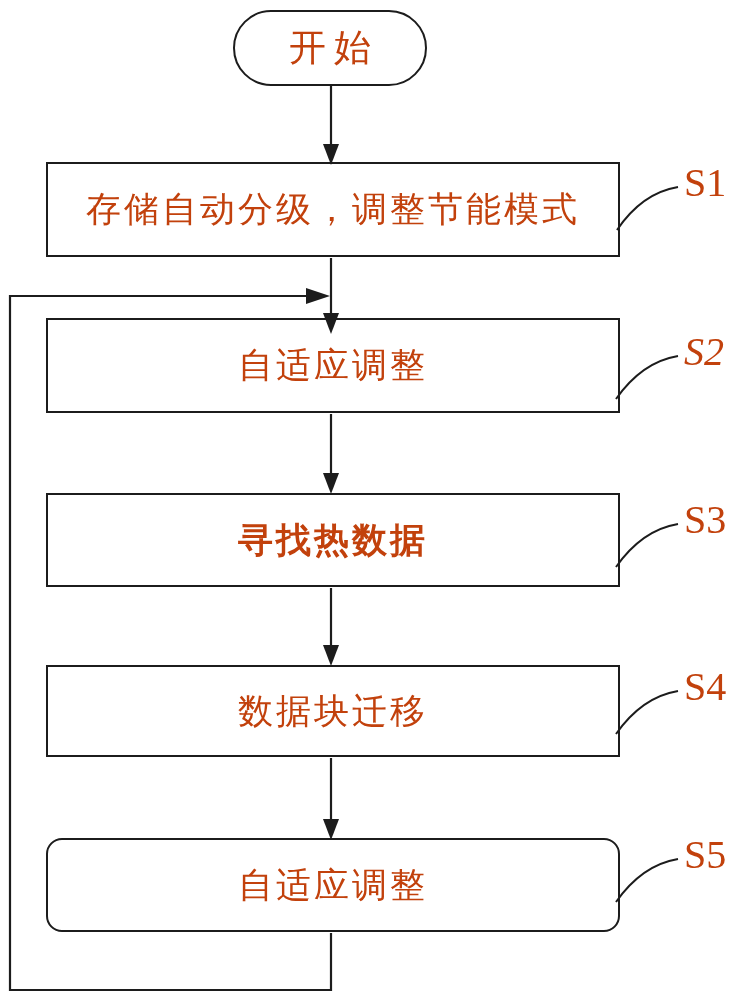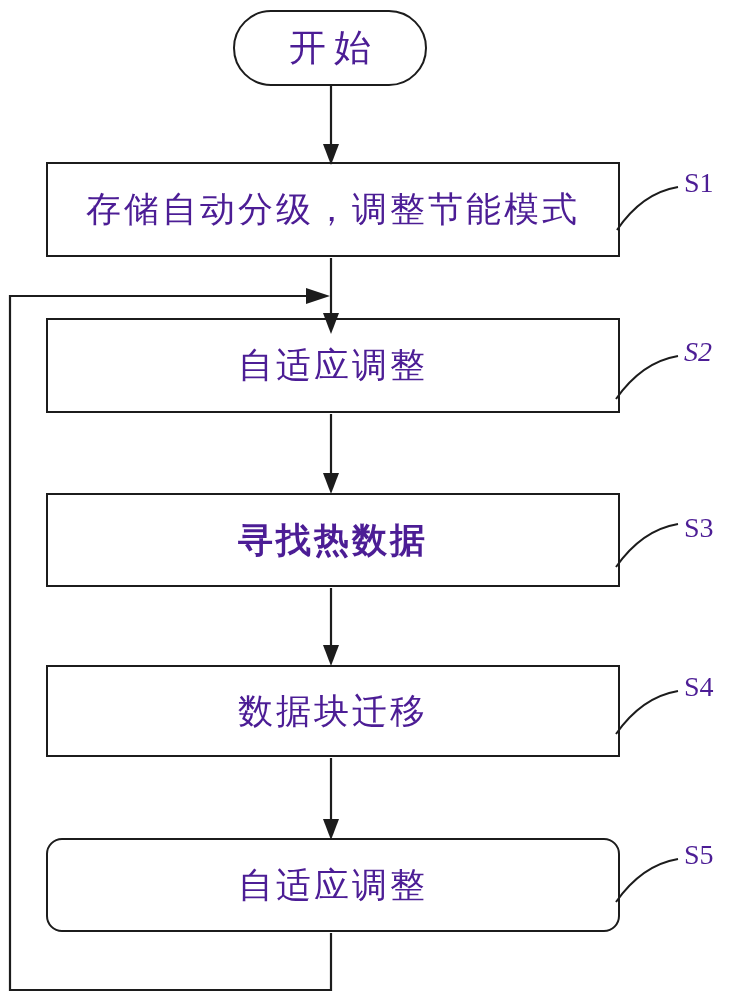--- a/index.html
+++ b/index.html
@@ -2,21 +2,21 @@
 <html><head>
 <meta charset="utf-8">
 <style>
   html, body { margin: 0; padding: 0; background: #ffffff; }
   .canvas {
     position: relative;
     width: 734px;
     height: 1000px;
     background: #ffffff;
     font-family: "Liberation Serif", serif;
-    color: #4c1d95;
+    color: #c2410c;
     overflow: hidden;
   }
   .connector-layer {
     position: absolute;
     left: 0; top: 0;
     width: 734px; height: 1000px;
     pointer-events: none;
     z-index: 5;
   }
   .terminal {
@@ -40,21 +40,21 @@
     background: #ffffff;
     display: flex; align-items: center; justify-content: center;
     font-size: 35px;
     letter-spacing: 3px;
     z-index: 2;
   }
   .step-label {
     position: absolute;
     left: 684px;
     width: 50px;
-    font-size: 28px;
+    font-size: 40px;
     line-height: 36px;
     font-family: "Liberation Serif", serif;
     z-index: 3;
   }
   .flow-line { stroke: #1c1c1c; stroke-width: 2.2; fill: none; }
   .flow-arrowhead { fill: #1c1c1c; stroke: none; }
   .label-curve { stroke: #1c1c1c; stroke-width: 2; fill: none; }
 </style>
 </head>
 <body>
@@ -103,17 +103,17 @@
   </div>
   <div class="step-box" style="top:665px; height:88px;text-align:right;">
     <span>数据块迁移</span>
   </div>
   <div class="step-box" style="top:838px; height:90px;border-radius:16px;">
     <span>自适应调整</span>
   </div>
 
   <div class="step-label" style="top:165px;">S1</div>
   <div class="step-label" style="top:334px;font-style:italic;">S2</div>
-  <div class="step-label" style="top:502px;margin-top:8px;">S3</div>
+  <div class="step-label" style="top:502px;">S3</div>
   <div class="step-label" style="top:669px;">S4</div>
   <div class="step-label" style="top:837px;">S5</div>
 
 </div>
 
 </body></html>

